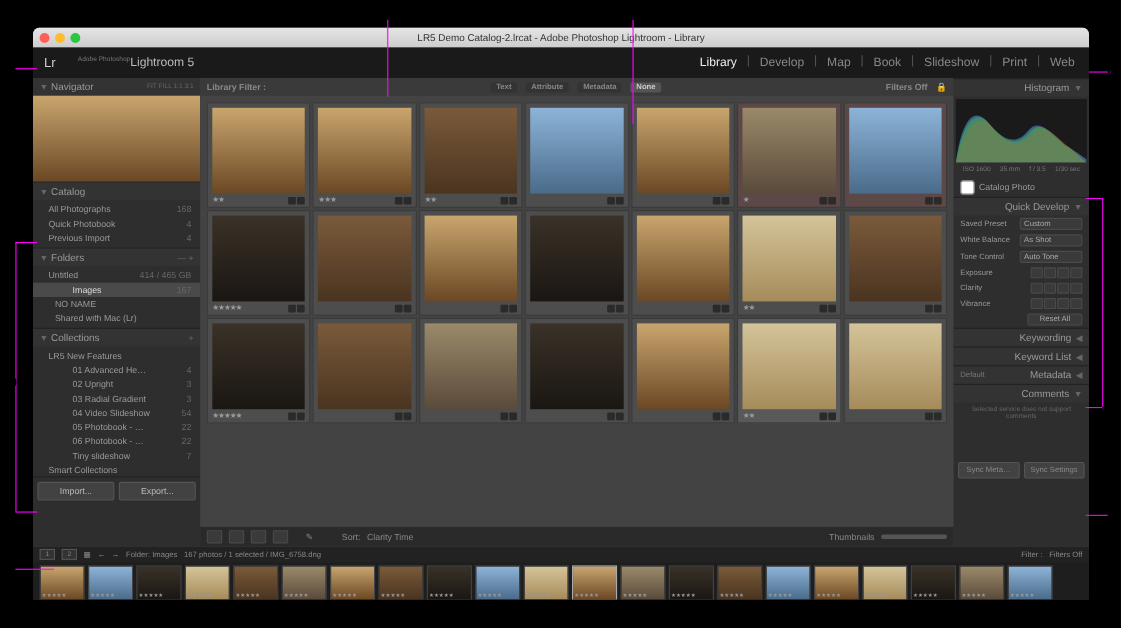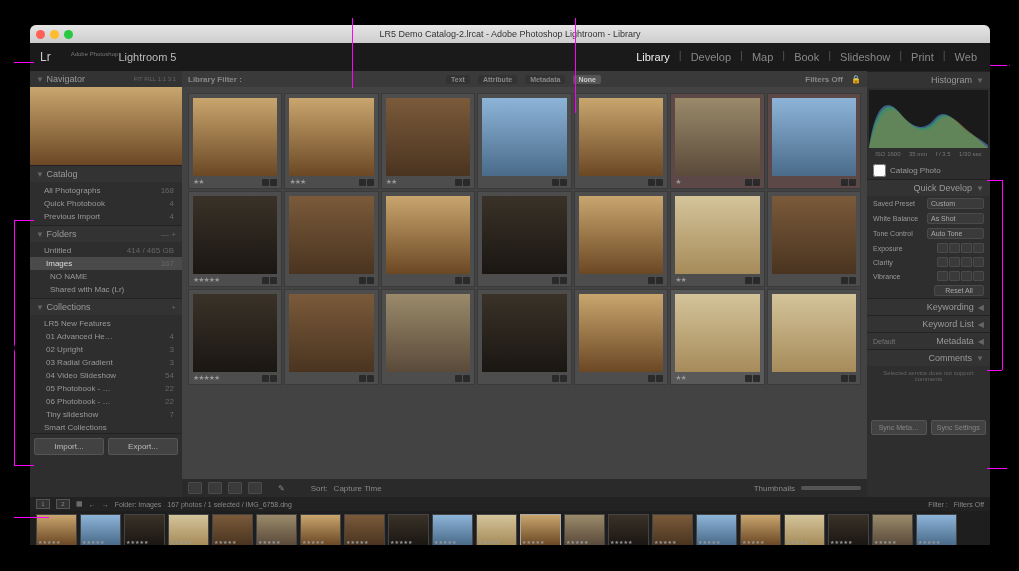--- a/index.html
+++ b/index.html
@@ -39,21 +39,21 @@
 
 .left-panel { width: 152px; background: #2e2e2e; color: #aaa; font-size: 9px; overflow: hidden; }
 .panel-section { border-bottom: 1px solid #222; }
 .panel-header { padding: 3px 6px; display: flex; align-items: center; justify-content: space-between; background: #333; cursor: pointer; font-size: 9px; color: #999; }
 .panel-header .tri { color: #666; font-size: 8px; }
 .navigator-preview { height: 78px; background: linear-gradient(#6b4a2a, #4a3418); margin: 0; position: relative; }
 .nav-preview-img { width: 100%; height: 100%; background: radial-gradient(ellipse at center, #c9a56e 0%, #6b4824 100%); }
 .panel-body { padding: 2px 0; }
 .panel-row { padding: 2px 8px 2px 14px; display: flex; justify-content: space-between; cursor: pointer; font-size: 8px; color: #999; }
 .panel-row.indent1 { padding-left: 20px; }
-.panel-row.indent2 { padding-left: 16px; }
+.panel-row.indent2 { padding-left: 36px; }
 .panel-row.sel { background: #4a4a4a; color: #ddd; }
 .panel-row .count { color: #666; font-size: 8px; }
 .panel-buttons { display: flex; padding: 4px; gap: 4px; }
 .panel-btn { flex: 1; background: #424242; border: 1px solid #555; color: #bbb; font-size: 8px; padding: 3px 0; text-align: center; cursor: pointer; border-radius: 2px; }
 
 
 .center { flex: 1; background: #434343; display: flex; flex-direction: column; }
 .filter-bar { height: 16px; background: #3a3a3a; display: flex; align-items: center; padding: 0 6px; font-size: 8px; color: #888; gap: 8px; font-weight: bold; }
 .filter-bar .spacer { flex: 1; }
 .filter-tab { background: #333; padding: 1px 5px; border-radius: 2px; cursor: pointer; font-size: 7px; }
@@ -503,21 +503,21 @@
           </div>
         </div>
 
       <div class="toolbar">
         <div class="toolbar-btn"></div>
         <div class="toolbar-btn"></div>
         <div class="toolbar-btn"></div>
         <div class="toolbar-btn"></div>
         <span style="margin-left:10px">✎</span>
         <span style="margin-left:20px">Sort:</span>
-        <span>Capture Time</span>
+        <span>Clarity Time</span>
         <div class="spacer"></div>
         <span>Thumbnails</span>
         <div style="width:60px;height:4px;background:#555;border-radius:2px"></div>
       </div>
     </div>
 
     <div class="right-panel">
       <div class="panel-header-r">
         <span>Histogram</span>
         <span class="tri">▼</span>

